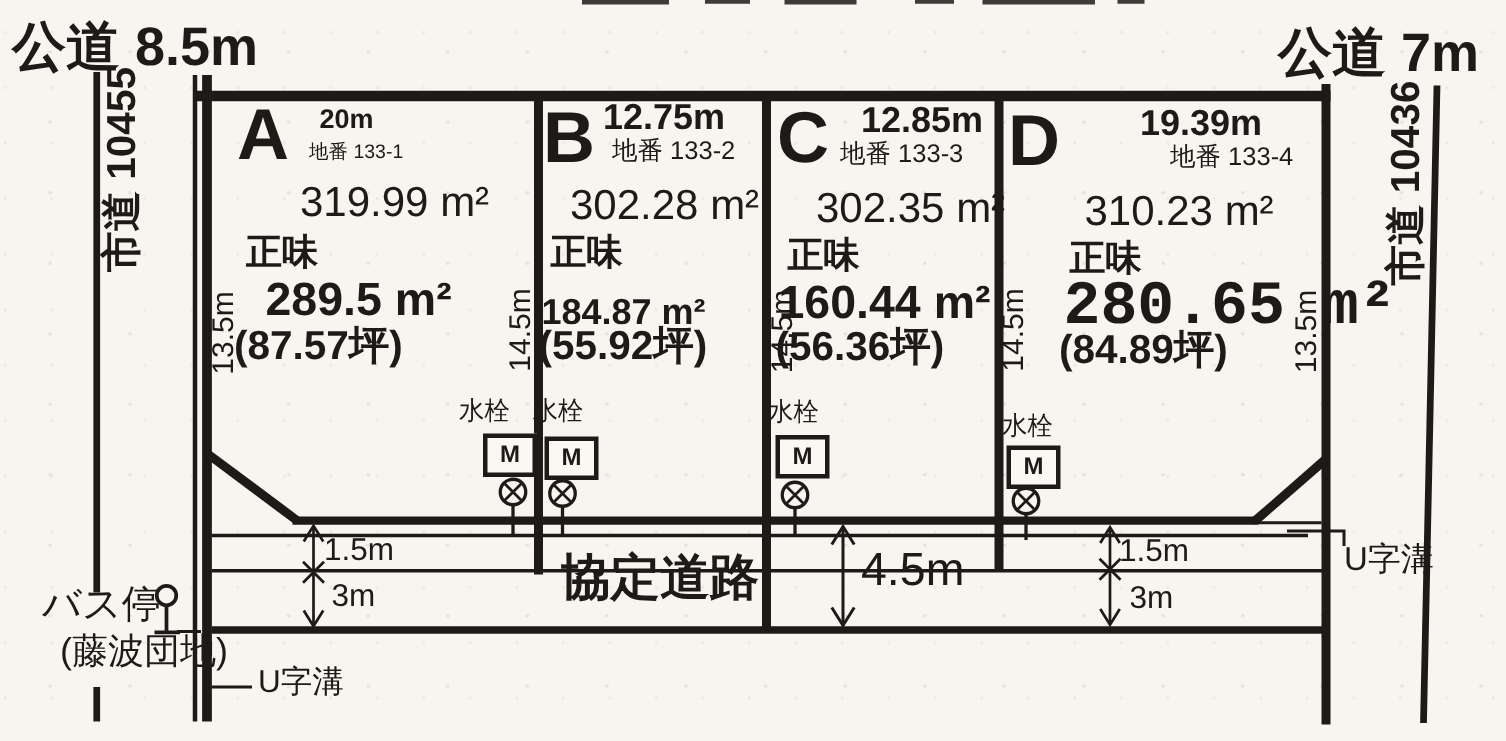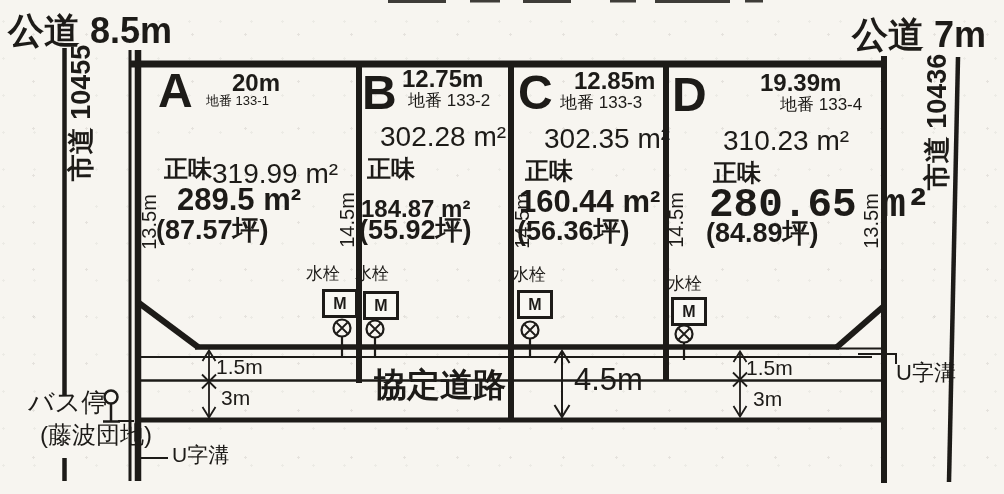--- a/index.html
+++ b/index.html
@@ -125,23 +125,23 @@
     </g>
   </svg>
 
   <div class="lbl sb" style="left:8px;top:12px;font-size:36px;">公道 8.5m</div>
   <div class="lbl sb" style="left:852px;top:16px;font-size:36px;">公道 7m</div>
 
   <div class="lbl rot sb" style="left:14px;top:96px;width:140px;height:34px;font-size:27px;">市道 10455</div>
   <div class="lbl rot sb" style="left:870px;top:105px;width:140px;height:34px;font-size:27px;">市道 10436</div>
 
   <div class="lbl b" style="left:158px;top:66px;font-size:48px;">A</div>
-  <div class="lbl sb" style="left:232px;top:70px;font-size:24px;">20m</div>
+  <div class="lbl sb" style="left:213px;top:70px;font-size:18px;">20m</div>
   <div class="lbl" style="left:206px;top:94px;font-size:13px;">地番 133-1</div>
-  <div class="lbl" style="left:212px;top:120px;font-size:28px;margin-top:39px;">319.99 m²</div>
+  <div class="lbl" style="left:200px;top:120px;font-size:28px;">319.99 m²</div>
   <div class="lbl b" style="left:164px;top:156px;font-size:24px;">正味</div>
   <div class="lbl b" style="left:160px;top:184px;font-size:31px;margin-left:17px;">289.5 m²</div>
   <div class="lbl sb" style="left:156px;top:216px;font-size:27px;">(87.57坪)</div>
 
   <div class="lbl b" style="left:362px;top:68px;font-size:48px;">B</div>
   <div class="lbl sb" style="left:402px;top:66px;font-size:24px;">12.75m</div>
   <div class="lbl" style="left:408px;top:92px;font-size:17px;">地番 133-2</div>
   <div class="lbl" style="left:380px;top:122px;font-size:28px;">302.28 m²</div>
   <div class="lbl b" style="left:367px;top:156px;font-size:24px;">正味</div>
   <div class="lbl b" style="left:361px;top:184px;font-size:24px;margin-top:12px;">184.87 m²</div>

